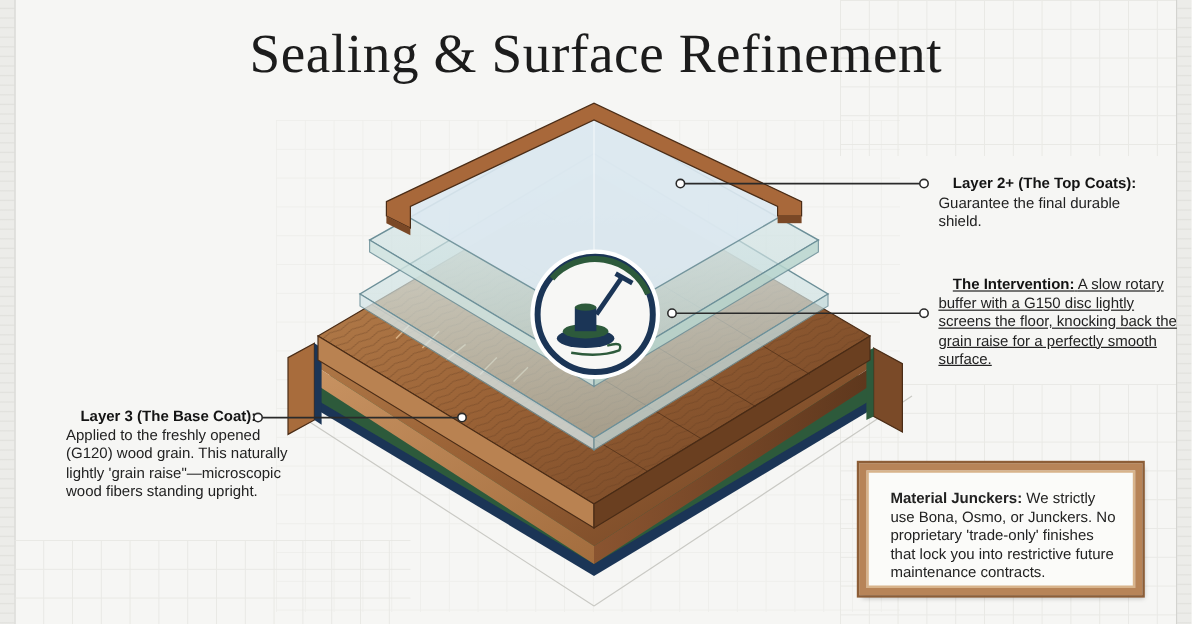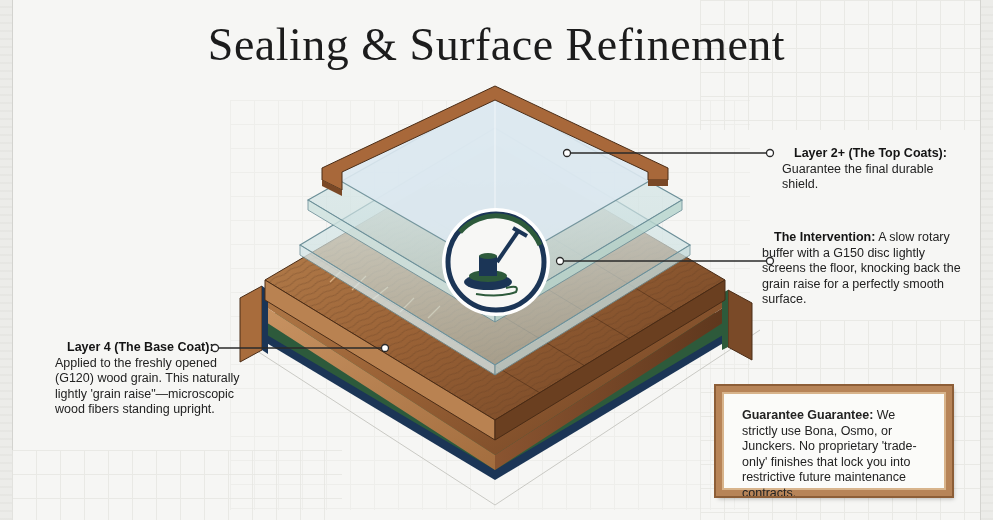--- a/index.html
+++ b/index.html
@@ -29,21 +29,21 @@
     font-family: "Liberation Serif", "DejaVu Serif", serif;
     font-size: 46px; letter-spacing: 0.5px; color: #1c1c1c; font-weight: normal;
     margin: 0;
   }
   .illustration { position: absolute; left: 0; top: 0; width: 993px; height: 520px; }
   .callout {
     position: absolute; font-size: 12.5px; line-height: 15.5px; color: #222;
   }
   .callout b { font-weight: bold; color: #141414; padding-left: 12px; }
   .callout-top { left: 782px; top: 146px; width: 190px; }
-  .callout-mid { left: 762px; top: 230px; width: 200px; }
+  .callout-mid { left: 782px; top: 230px; width: 200px; text-decoration: underline; }
   .callout-left { left: 55px; top: 340px; width: 190px; }
   .guarantee {
     position: absolute; left: 716px; top: 386px; width: 236px; height: 110px;
     box-sizing: border-box;
     border: 6px solid #b78458;
     outline: 2px solid #8d5e37;
     background: #fbfbf9;
     box-shadow: 2px 3px 4px rgba(0,0,0,0.25), inset 0 0 0 2px #d8b48c;
     padding: 16px 14px 10px 20px;
     font-size: 12.5px; line-height: 15.5px; color: #222;
@@ -189,20 +189,20 @@
   <b>Layer 2+ (The Top Coats):</b>
   <span>Guarantee the final durable shield.</span>
 </div>
 
 <div class="callout callout-mid">
   <b>The Intervention:</b>
   <span>A slow rotary buffer with a G150 disc lightly screens the floor, knocking back the grain raise for a perfectly smooth surface.</span>
 </div>
 
 <div class="callout callout-left">
-  <b>Layer 4 (The Base Coat):</b>
+  <b>Layer 3 (The Base Coat):</b>
   <span>Applied to the freshly opened (G120) wood grain. This naturally lightly 'grain raise"—microscopic wood fibers standing upright.</span>
 </div>
 
 <div class="guarantee">
-  <b>Guarantee Guarantee:</b>
+  <b>Material Junckers:</b>
   <span>We strictly use Bona, Osmo, or Junckers. No proprietary 'trade-only' finishes that lock you into restrictive future maintenance contracts.</span>
 </div>
 
 </body></html>

